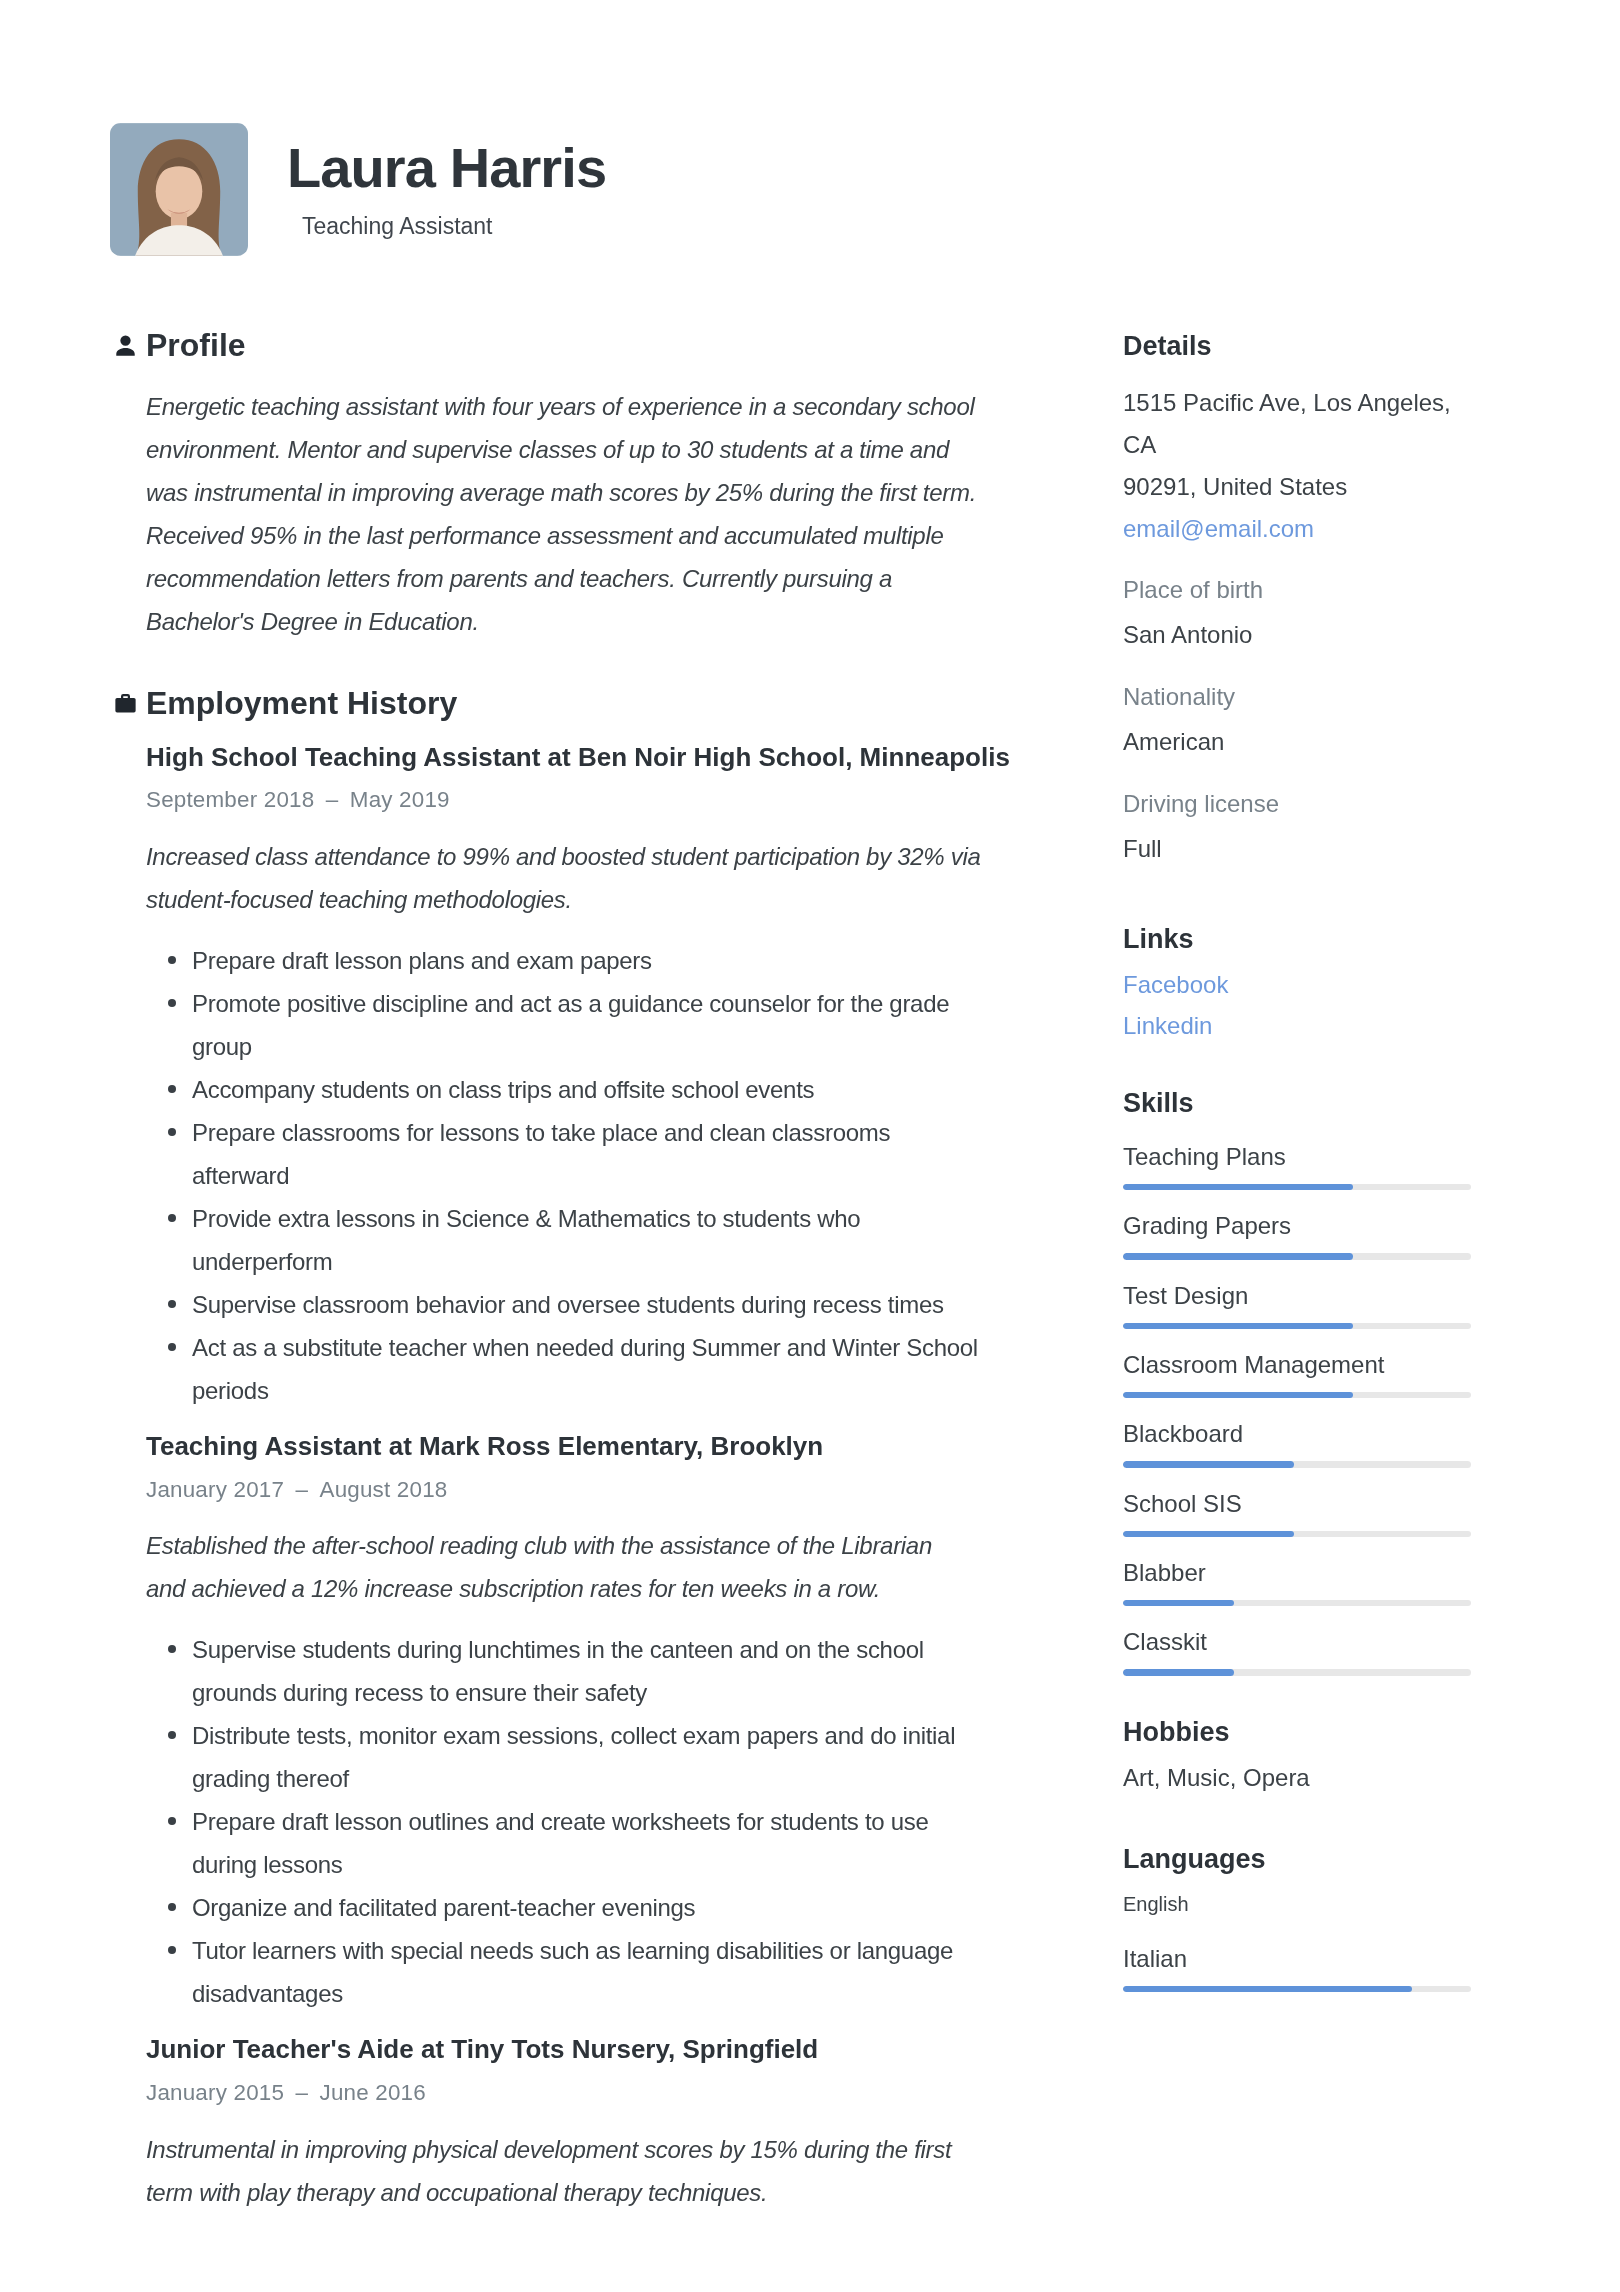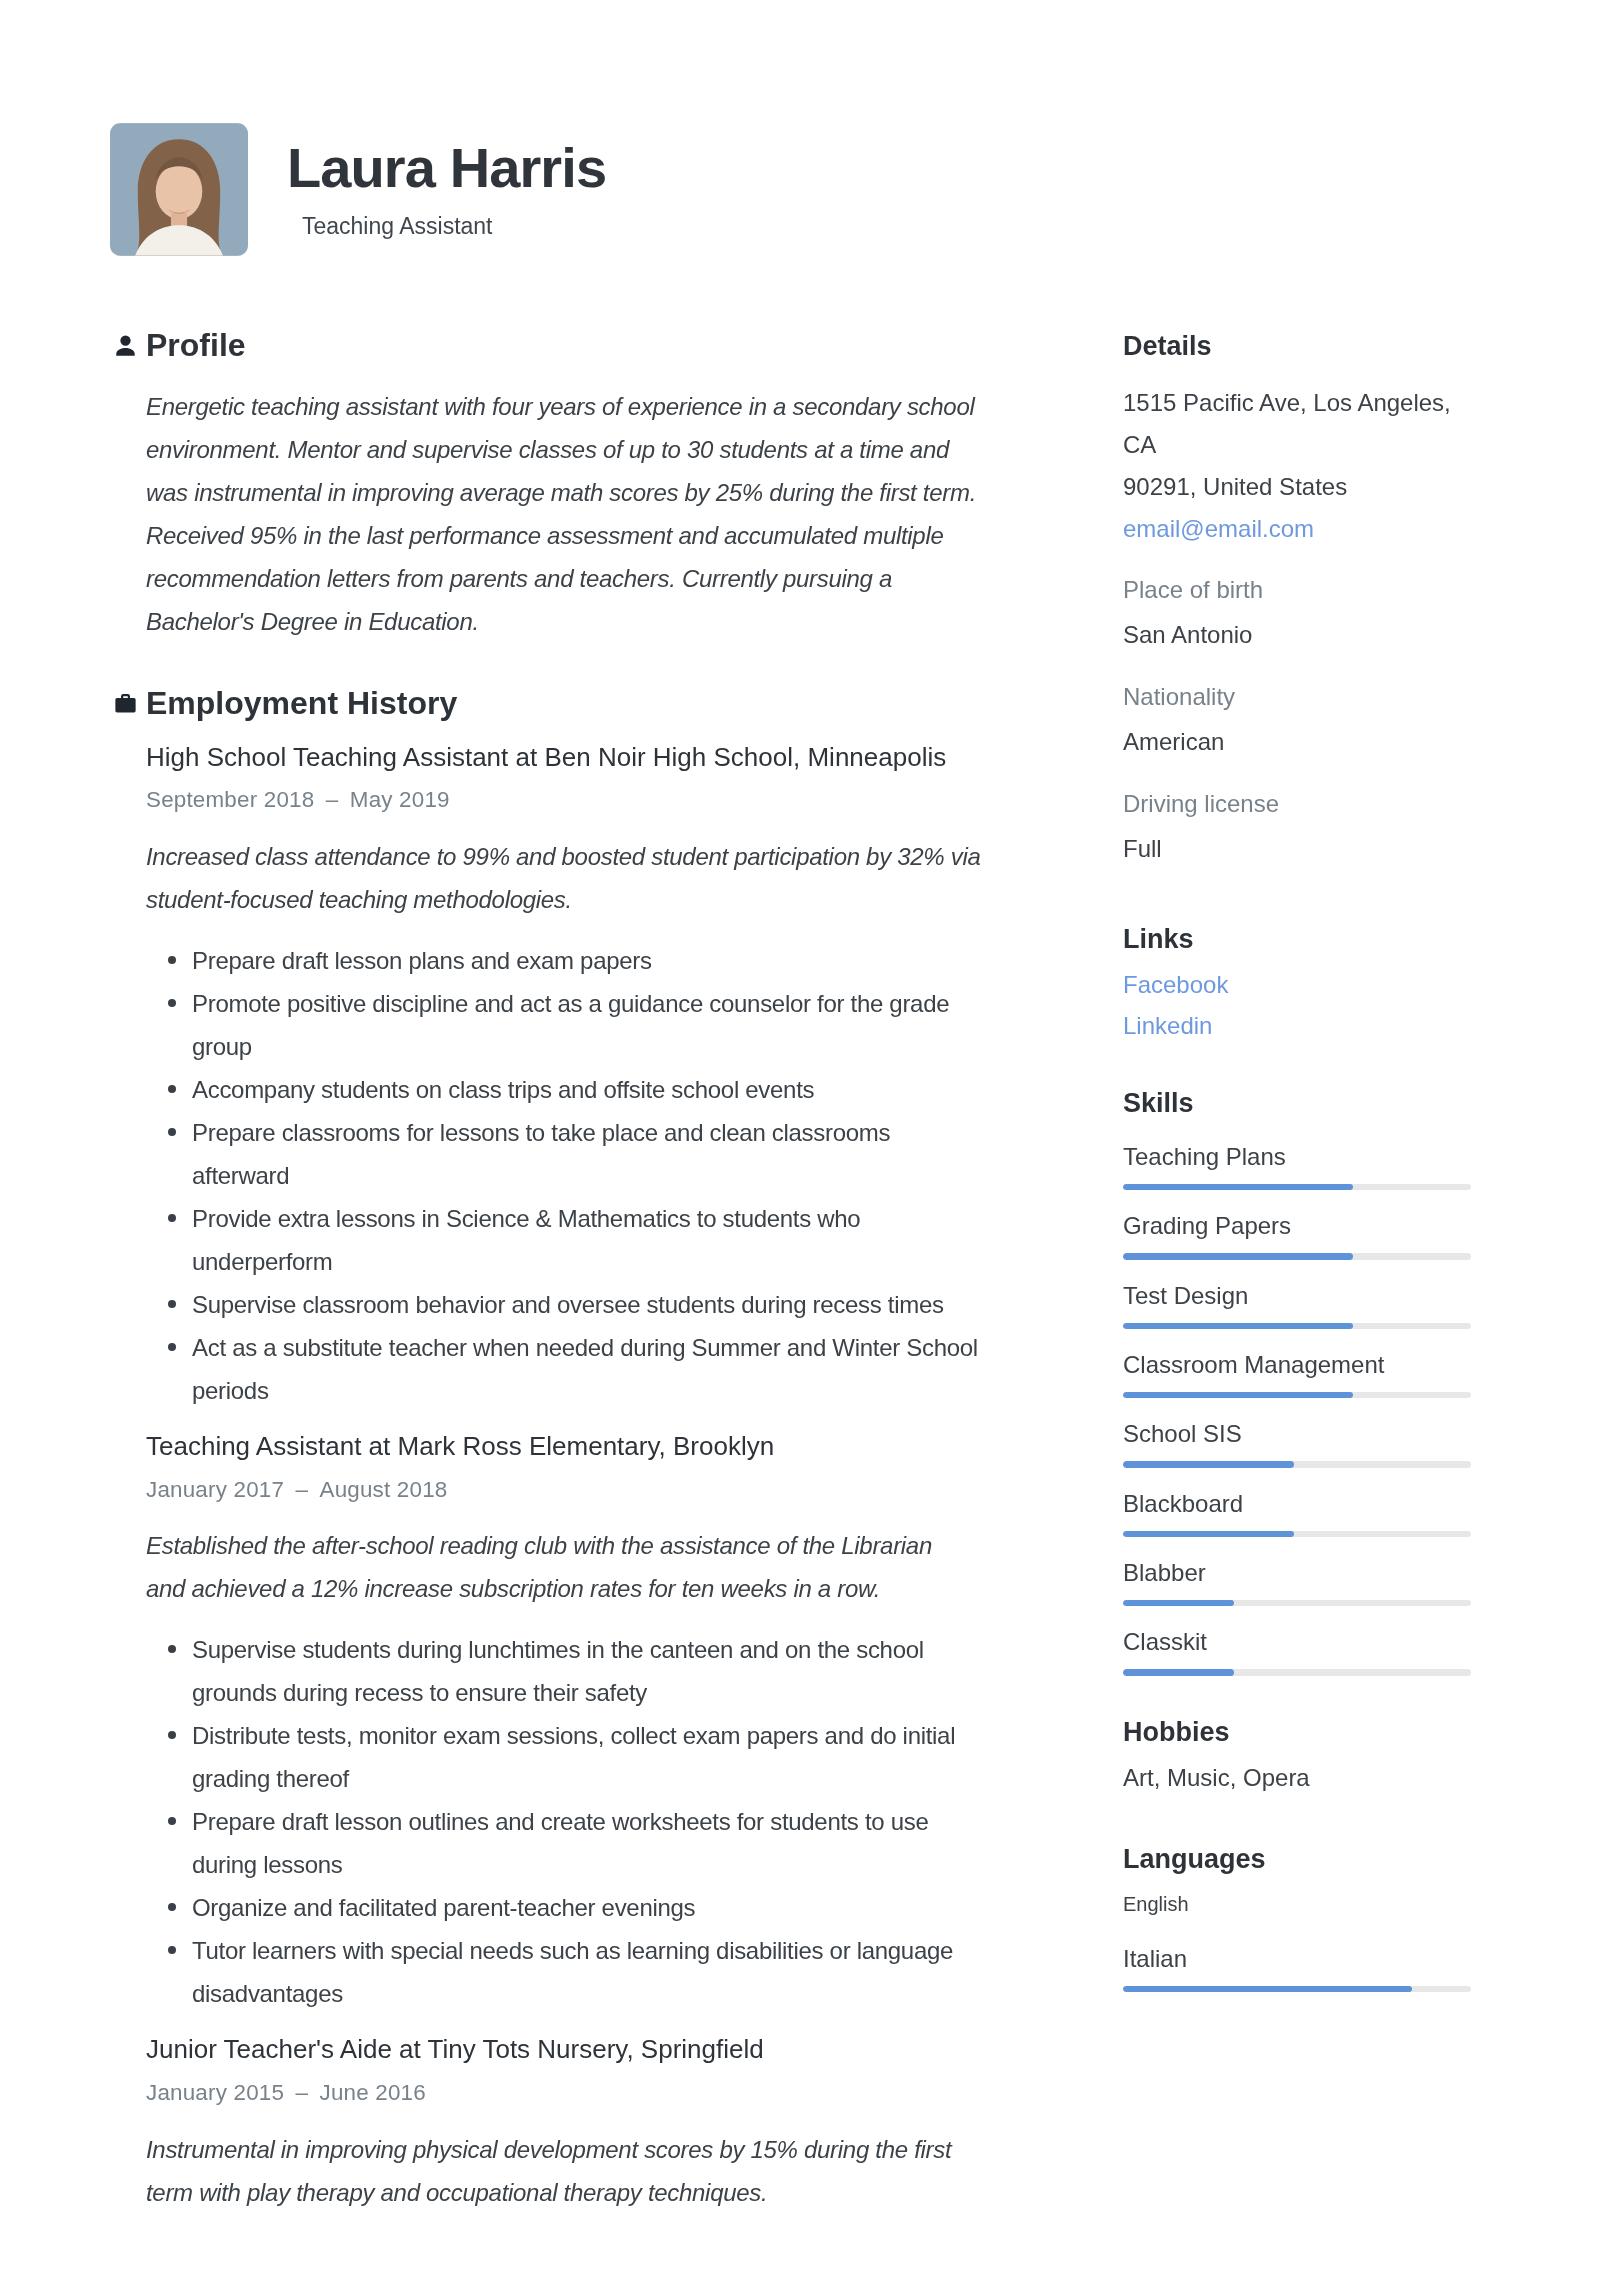--- a/index.html
+++ b/index.html
@@ -15,21 +15,21 @@
 
   
   .main{position:absolute;left:146px;top:0;width:916px;}
   .sec-h{position:relative;margin:0;font-size:32px;line-height:39px;font-weight:700;color:#2d3339;}
   .sec-icon{position:absolute;left:-34px;top:6.3px;width:27px;height:27px;}
   .sec-icon svg{display:block;width:27px;height:27px;fill:#20262d;}
   .profile-h{margin-top:326px;}
   .body-italic{margin:19.7px 0 0;font-size:24px;line-height:43px;font-style:italic;
                letter-spacing:-0.3px;color:#3c4247;white-space:pre-line;}
   .employment-h{margin-top:41px;}
-  .job-title{margin:16px 0 0;font-size:26px;line-height:36px;font-weight:400;color:#2d3339;}
+  .job-title{margin:16px 0 0;font-size:26px;line-height:36px;font-weight:700;color:#2d3339;}
   .job-date{margin-top:10.7px;font-size:22.4px;line-height:30px;color:#78828a;letter-spacing:0.2px;}
   .job-summary{margin-top:19.7px;}
   .bullets{margin:18px 0 0;padding:0;list-style:none;}
   .bullets li{position:relative;padding-left:46px;font-size:24px;line-height:43px;
               letter-spacing:-0.3px;color:#3c4247;white-space:pre-line;}
   .bullets li::before{content:"";position:absolute;left:21.5px;top:17px;width:8px;height:8px;
               border-radius:50%;background:#3a4046;}
 
   
   .sidebar{position:absolute;left:1123px;top:0;width:348px;}
@@ -193,27 +193,27 @@
           <div class="bar-fill" style="width: 66%;"></div>
         </div>
     </div>
     <div class="skill">
       <div class="skill-name">Classroom Management</div>
       <div class="bar-track">
           <div class="bar-fill" style="width: 66%;"></div>
         </div>
     </div>
     <div class="skill">
+      <div class="skill-name">Blackboard</div>
+      <div class="bar-track">
+          <div class="bar-fill" style="width: 49%;"></div>
+        </div>
+    </div>
+    <div class="skill">
       <div class="skill-name">School SIS</div>
-      <div class="bar-track">
-          <div class="bar-fill" style="width: 49%;"></div>
-        </div>
-    </div>
-    <div class="skill">
-      <div class="skill-name">Blackboard</div>
       <div class="bar-track">
           <div class="bar-fill" style="width: 49%;"></div>
         </div>
     </div>
     <div class="skill">
       <div class="skill-name">Blabber</div>
       <div class="bar-track">
           <div class="bar-fill" style="width: 32%;"></div>
         </div>
     </div>

